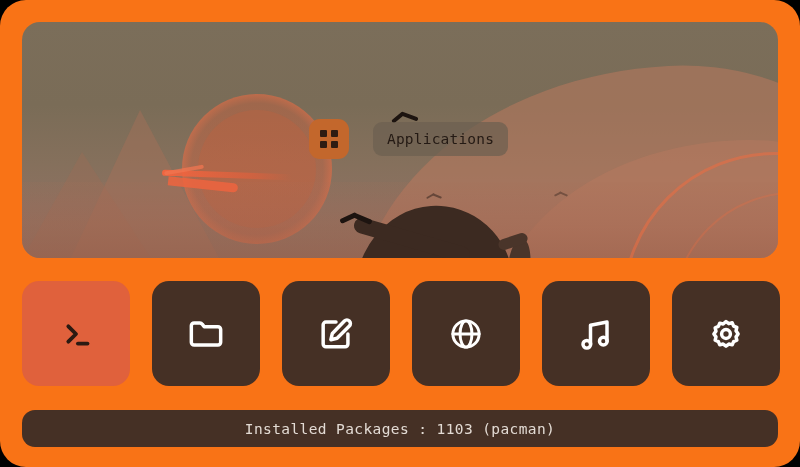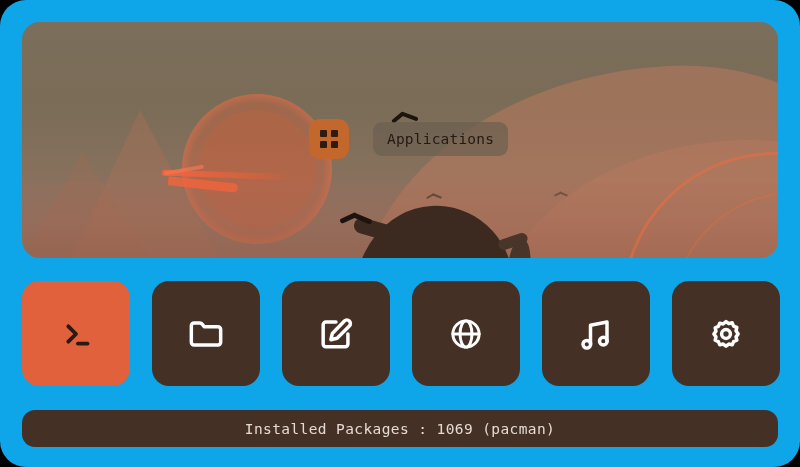--- a/index.html
+++ b/index.html
@@ -12,21 +12,21 @@
     height: 467px;
     overflow: hidden;
     font-family: "DejaVu Sans Mono", "Liberation Mono", monospace;
   }
 
   #app-window {
     position: absolute;
     left: 0; top: 0;
     width: 800px;
     height: 467px;
-    background: #0ea5e9;
+    background: #f97316;
     border-radius: 26px;
     overflow: hidden;
     text-decoration: underline;
   }
 
   
   #wallpaper-panel {
     position: absolute;
     left: 22px;
     top: 22px;
@@ -379,16 +379,16 @@
         <svg width="44" height="44" viewBox="0 0 24 24" fill="none" stroke="#ffffff" stroke-width="1.9" stroke-linecap="round" stroke-linejoin="round">
           <path d="M12 4.2l1.55 1.15 1.85-.45.75 1.77 1.77.75-.45 1.85L18.62 11l-1.15 1.55.45 1.85-1.77.75-.75 1.77-1.85-.45L12 17.62l-1.55-1.15-1.85.45-.75-1.77-1.77-.75.45-1.85L5.38 11l1.15-1.55-.45-1.85 1.77-.75.75-1.77 1.85.45z" transform="translate(0 1)"></path>
           <circle cx="12" cy="12" r="2.4"></circle>
         </svg>
       </span>
     </div>
 
   </div>
 
   <div id="status-bar">
-    <span id="status-text">Installed Packages : 1069 (pacman)</span>
+    <span id="status-text">Installed Packages : 1103 (pacman)</span>
   </div>
 
 </div>
 
 </body></html>

